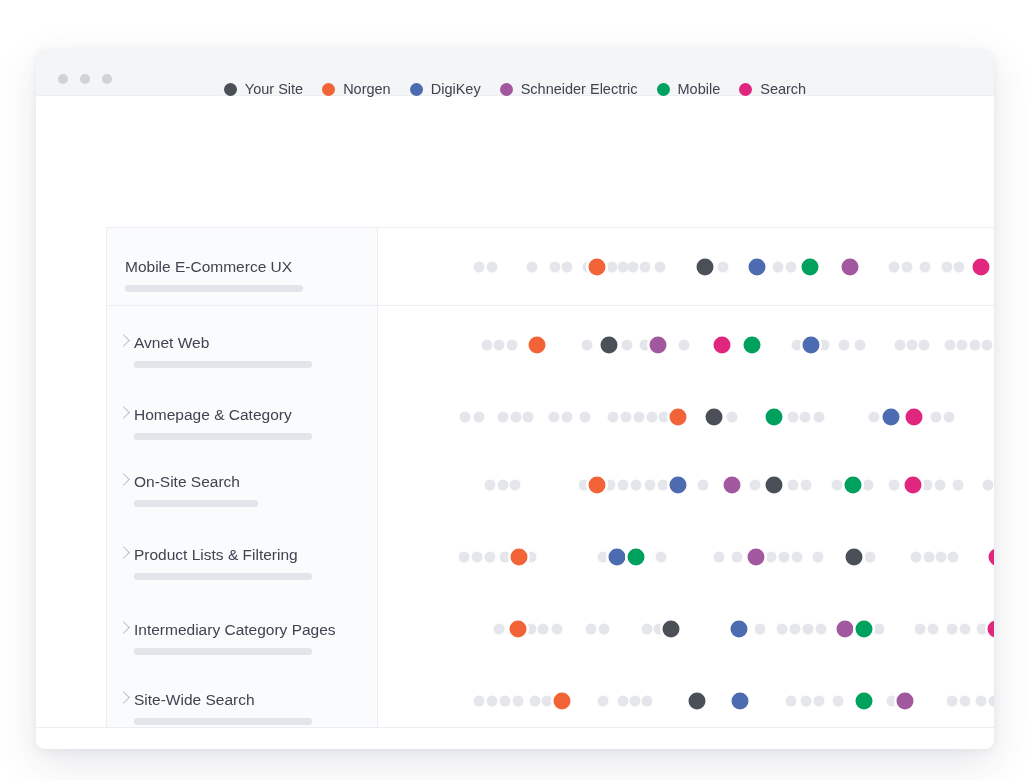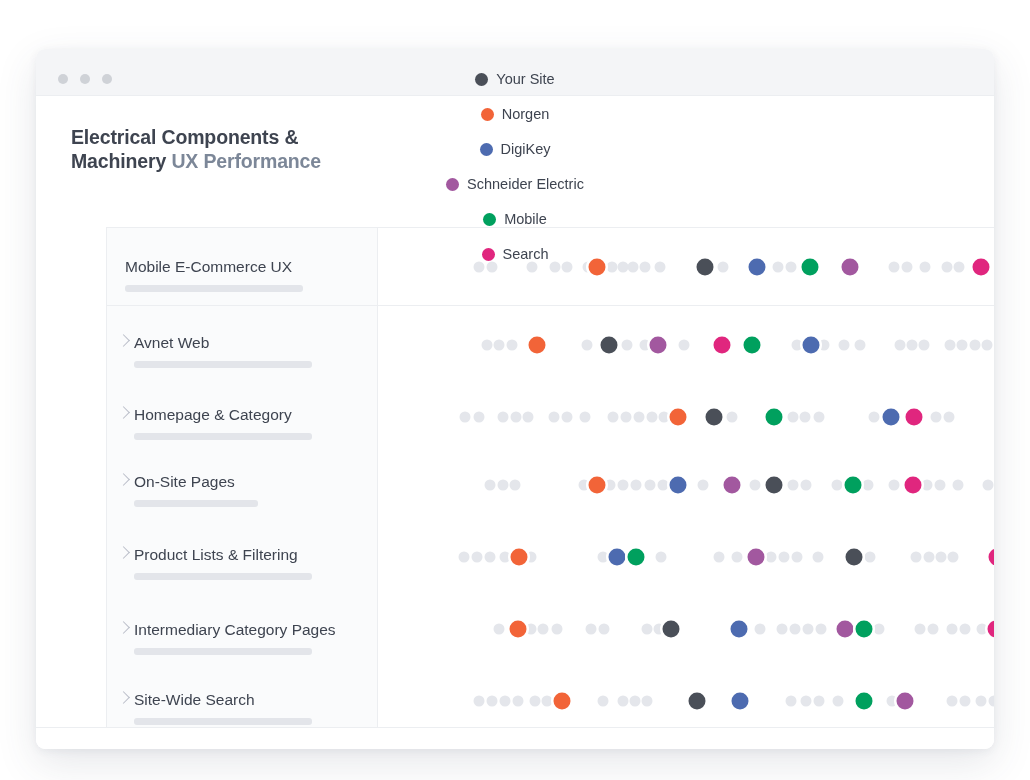--- a/index.html
+++ b/index.html
@@ -88,45 +88,42 @@
   }
   .dot.g{width:11px;height:11px;background:#e4e6eb;}
   .dot.c{width:17px;height:17px;box-shadow:0 0 0 2.5px #ffffff;}
 
   
   .legendwrap{
     position:absolute;left:0;top:678px;width:958px;height:22px;
     border-top:1px solid #eceef1;background:#ffffff;
   }
   .legend{
-    position:absolute;left:0;top:22px;width:958px;height:56px;
-    display:flex;align-items:center;gap:19px;flex-direction:column;
+    position:absolute;left:0;top:12px;width:958px;height:56px;
+    display:flex;align-items:center;justify-content:center;gap:19px;
   }
   .legend .item{display:flex;align-items:center;gap:8px;}
   .legend .sw{width:13px;height:13px;border-radius:50%;display:block;}
   .legend .nm{font-size:14.5px;color:#3e4450;white-space:nowrap;}
 </style>
 </head>
 <body>
 
 <div class="stage">
   <div class="window">
 
     <div class="titlebar">
       <div class="dots">
         <i></i>
         <i></i>
         <i></i>
       </div>
     </div>
 
     <div class="header">
-      <div class="title">
-        <span>Electrical Components &amp; Machinery </span><span class="accent">UX Performance</span>
-      </div>
     </div>
 
     <div class="frame">
       <div class="overall-band">
         <div class="lbl-bg"></div>
       </div>
       <div class="sidebar"></div>
       <div id="labels">
           <div class="rowlabel" style="top: 30px; left: 18px;">
             <div class="txt">Mobile E-Commerce UX</div>
@@ -137,21 +134,21 @@
             <div class="txt">Avnet Web</div>
             <div class="bar" style="width: 178px;"></div>
           </div>
           <div class="rowlabel" style="top: 178px; left: 27px;">
             <div class="chev"></div>
             <div class="txt">Homepage &amp; Category</div>
             <div class="bar" style="width: 178px;"></div>
           </div>
           <div class="rowlabel" style="top: 245px; left: 27px;">
             <div class="chev"></div>
-            <div class="txt">On-Site Pages</div>
+            <div class="txt">On-Site Search</div>
             <div class="bar" style="width: 124px;"></div>
           </div>
           <div class="rowlabel" style="top: 318px; left: 27px;">
             <div class="chev"></div>
             <div class="txt">Product Lists &amp; Filtering</div>
             <div class="bar" style="width: 178px;"></div>
           </div>
           <div class="rowlabel" style="top: 393px; left: 27px;">
             <div class="chev"></div>
             <div class="txt">Intermediary Category Pages</div>

